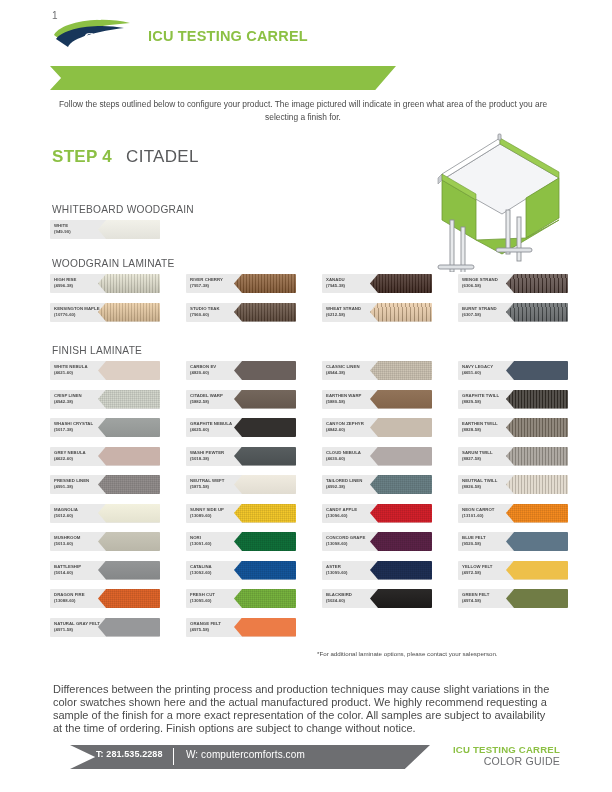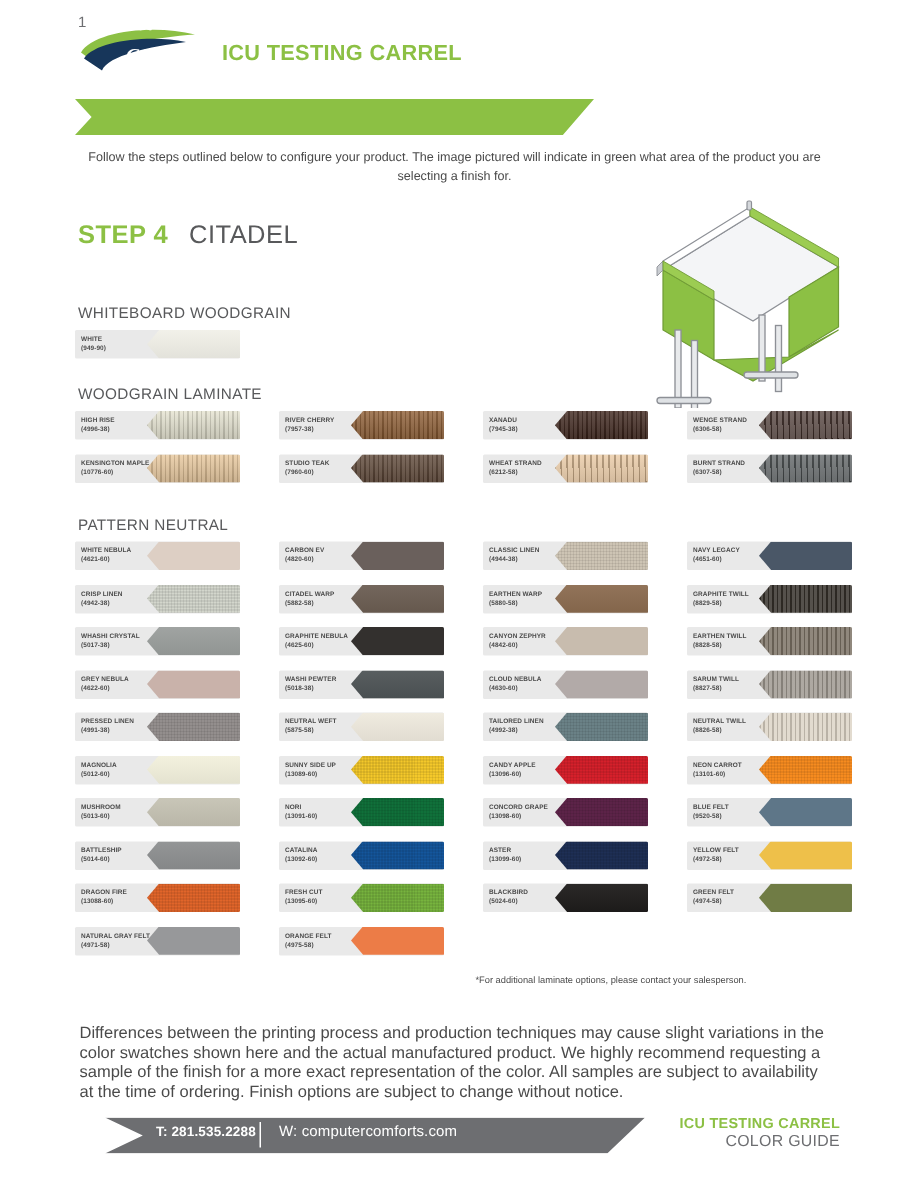--- a/index.html
+++ b/index.html
@@ -92,21 +92,21 @@
   .page-num{
     position:absolute;left:52px;top:10px;font-size:10px;color:#6d6e71;
   }
   .footer-bar{
     position:absolute;left:70px;top:745px;width:360px;height:24px;
     background:#6d6e71;
     clip-path:polygon(0 0, 100% 0, 93% 100%, 0 100%, 7% 50%);
   }
   .footer-phone{
     position:absolute;left:96px;top:749px;
-    color:#ffffff;font-size:9px;font-weight:bold;letter-spacing:.1px;margin-left:8px;
+    color:#ffffff;font-size:9px;font-weight:bold;letter-spacing:.1px;
   }
   .footer-div{
     position:absolute;left:173px;top:748px;width:1px;height:17px;background:#ffffff;
   }
   .footer-web{
     position:absolute;left:186px;top:749px;
     color:#ffffff;font-size:10px;font-weight:normal;letter-spacing:.1px;
   }
   .footer-right-1{
     position:absolute;right:52px;top:744px;
@@ -211,21 +211,21 @@
         <div class="txt"><span>WHEAT STRAND</span><span class="code">(6212-58)</span></div>
       </div>
       <div class="sw" style="left: 458px; top: 274px;">
         <div class="chip" style="background-color: rgb(67, 48, 42); background-image: repeating-linear-gradient(88deg, rgba(0, 0, 0, 0.22) 0px, rgba(0, 0, 0, 0.22) 1px, rgba(255, 255, 255, 0.2) 1px, rgba(255, 255, 255, 0.2) 4px), linear-gradient(rgba(255, 255, 255, 0.1), rgba(0, 0, 0, 0.14));"></div>
         <div class="txt"><span>WENGE STRAND</span><span class="code">(6306-58)</span></div>
       </div>
       <div class="sw" style="left: 458px; top: 302.5px;">
         <div class="chip" style="background-color: rgb(78, 83, 85); background-image: repeating-linear-gradient(88deg, rgba(0, 0, 0, 0.22) 0px, rgba(0, 0, 0, 0.22) 1px, rgba(255, 255, 255, 0.2) 1px, rgba(255, 255, 255, 0.2) 4px), linear-gradient(rgba(255, 255, 255, 0.1), rgba(0, 0, 0, 0.14));"></div>
         <div class="txt"><span>BURNT STRAND</span><span class="code">(6307-58)</span></div>
       </div>
-      <div class="group-title" style="left: 52px; top: 345px;">PATTERN NEUTRAL</div>
+      <div class="group-title" style="left: 52px; top: 345px;">FINISH LAMINATE</div>
       <div class="sw" style="left: 50px; top: 361px;">
         <div class="chip" style="background-color: rgb(221, 207, 196);"></div>
         <div class="txt"><span>WHITE NEBULA</span><span class="code">(4621-60)</span></div>
       </div>
       <div class="sw" style="left: 50px; top: 389.5px;">
         <div class="chip" style="background-color: rgb(211, 214, 204); background-image: repeating-linear-gradient(90deg, rgba(0, 0, 0, 0.07) 0px, rgba(0, 0, 0, 0.07) 1px, transparent 1px, transparent 2px), repeating-linear-gradient(0deg, rgba(0, 0, 0, 0.07) 0px, rgba(0, 0, 0, 0.07) 1px, transparent 1px, transparent 2px);"></div>
         <div class="txt"><span>CRISP LINEN</span><span class="code">(4942-38)</span></div>
       </div>
       <div class="sw" style="left: 50px; top: 418px;">
         <div class="chip" style="background-color: rgb(154, 158, 156); background-image: linear-gradient(rgba(255, 255, 255, 0.06), rgba(0, 0, 0, 0.06));"></div>

